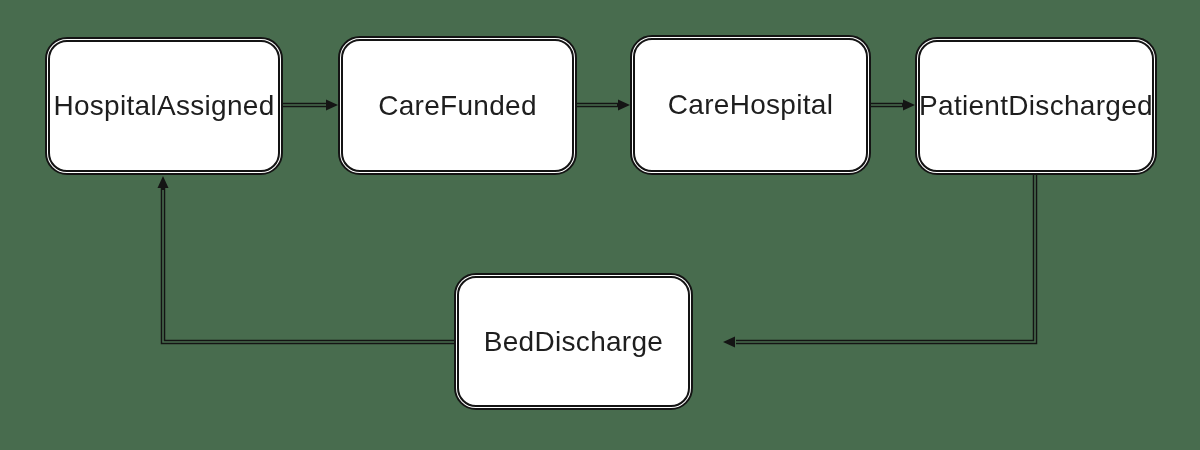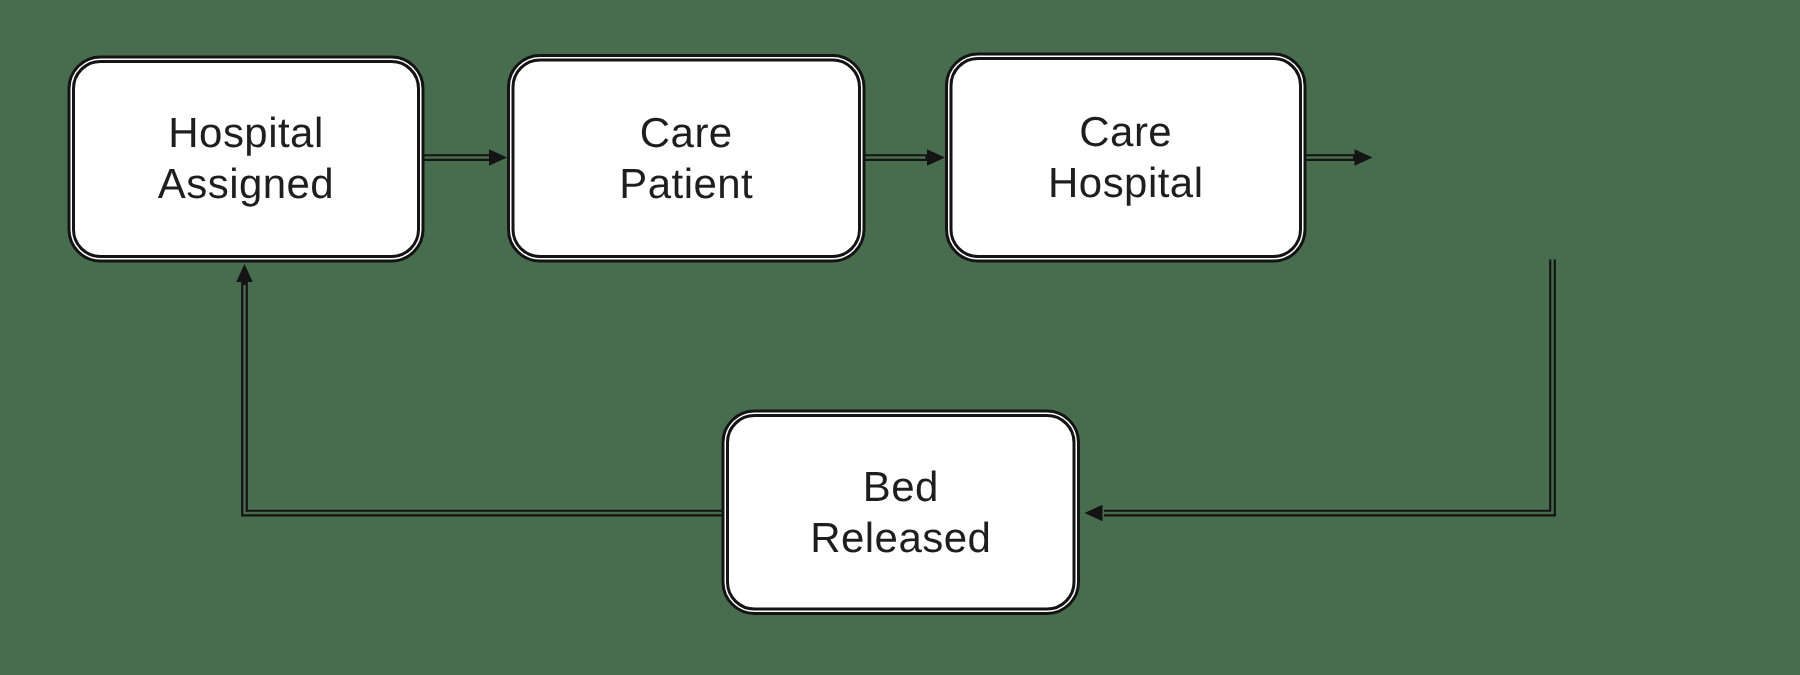--- a/index.html
+++ b/index.html
@@ -38,37 +38,37 @@
     fill: var(--line, #141414);
     stroke: none;
   }
   .node {
     position: absolute;
     box-sizing: border-box;
     background: var(--node-fill, #ffffff);
     border: 5px double var(--line, #141414);
     border-radius: 22px;
     display: flex;
-    flex-direction: column;
+    flex-direction: row;
     align-items: center;
     justify-content: center;
     text-align: center;
     color: var(--text, #1e1e1e);
     font-size: 28px;
     line-height: 34px;
     letter-spacing: 0.3px;
   }
   .node span {
     display: block;
   }
   .n1 { left: 45px;  top: 37px;  width: 238px; height: 138px; }
   .n2 { left: 338px; top: 36px;  width: 239px; height: 139px; }
   .n3 { left: 630px; top: 35px;  width: 241px; height: 140px; }
   .n4 { left: 915px; top: 37px;  width: 242px; height: 138px; }
-  .n5 { left: 481px; top: 273px; width: 239px; height: 137px; }
+  .n5 { left: 454px; top: 273px; width: 239px; height: 137px; }
 </style>
 </head>
 <body>
 
 <div class="stage">
 
   <svg class="edges" viewBox="0 0 1200 450" aria-hidden="true">
 
     <g>
       <path class="shaft" d="M281 105 L328 105"></path>
@@ -101,27 +101,31 @@
     </g>
   </svg>
 
   <div class="node n1">
     <span>Hospital</span>
     <span>Assigned</span>
   </div>
 
   <div class="node n2">
     <span>Care</span>
-    <span>Patient</span>
+    <span>Funded</span>
   </div>
 
   <div class="node n3">
     <span>Care</span>
     <span>Hospital</span>
   </div>
 
+  <div class="node n4">
+    <span>Patient</span>
+    <span>Discharged</span>
+  </div>
 
   <div class="node n5">
     <span>Bed</span>
-    <span>Released</span>
+    <span>Discharge</span>
   </div>
 
 </div>
 
 </body></html>

